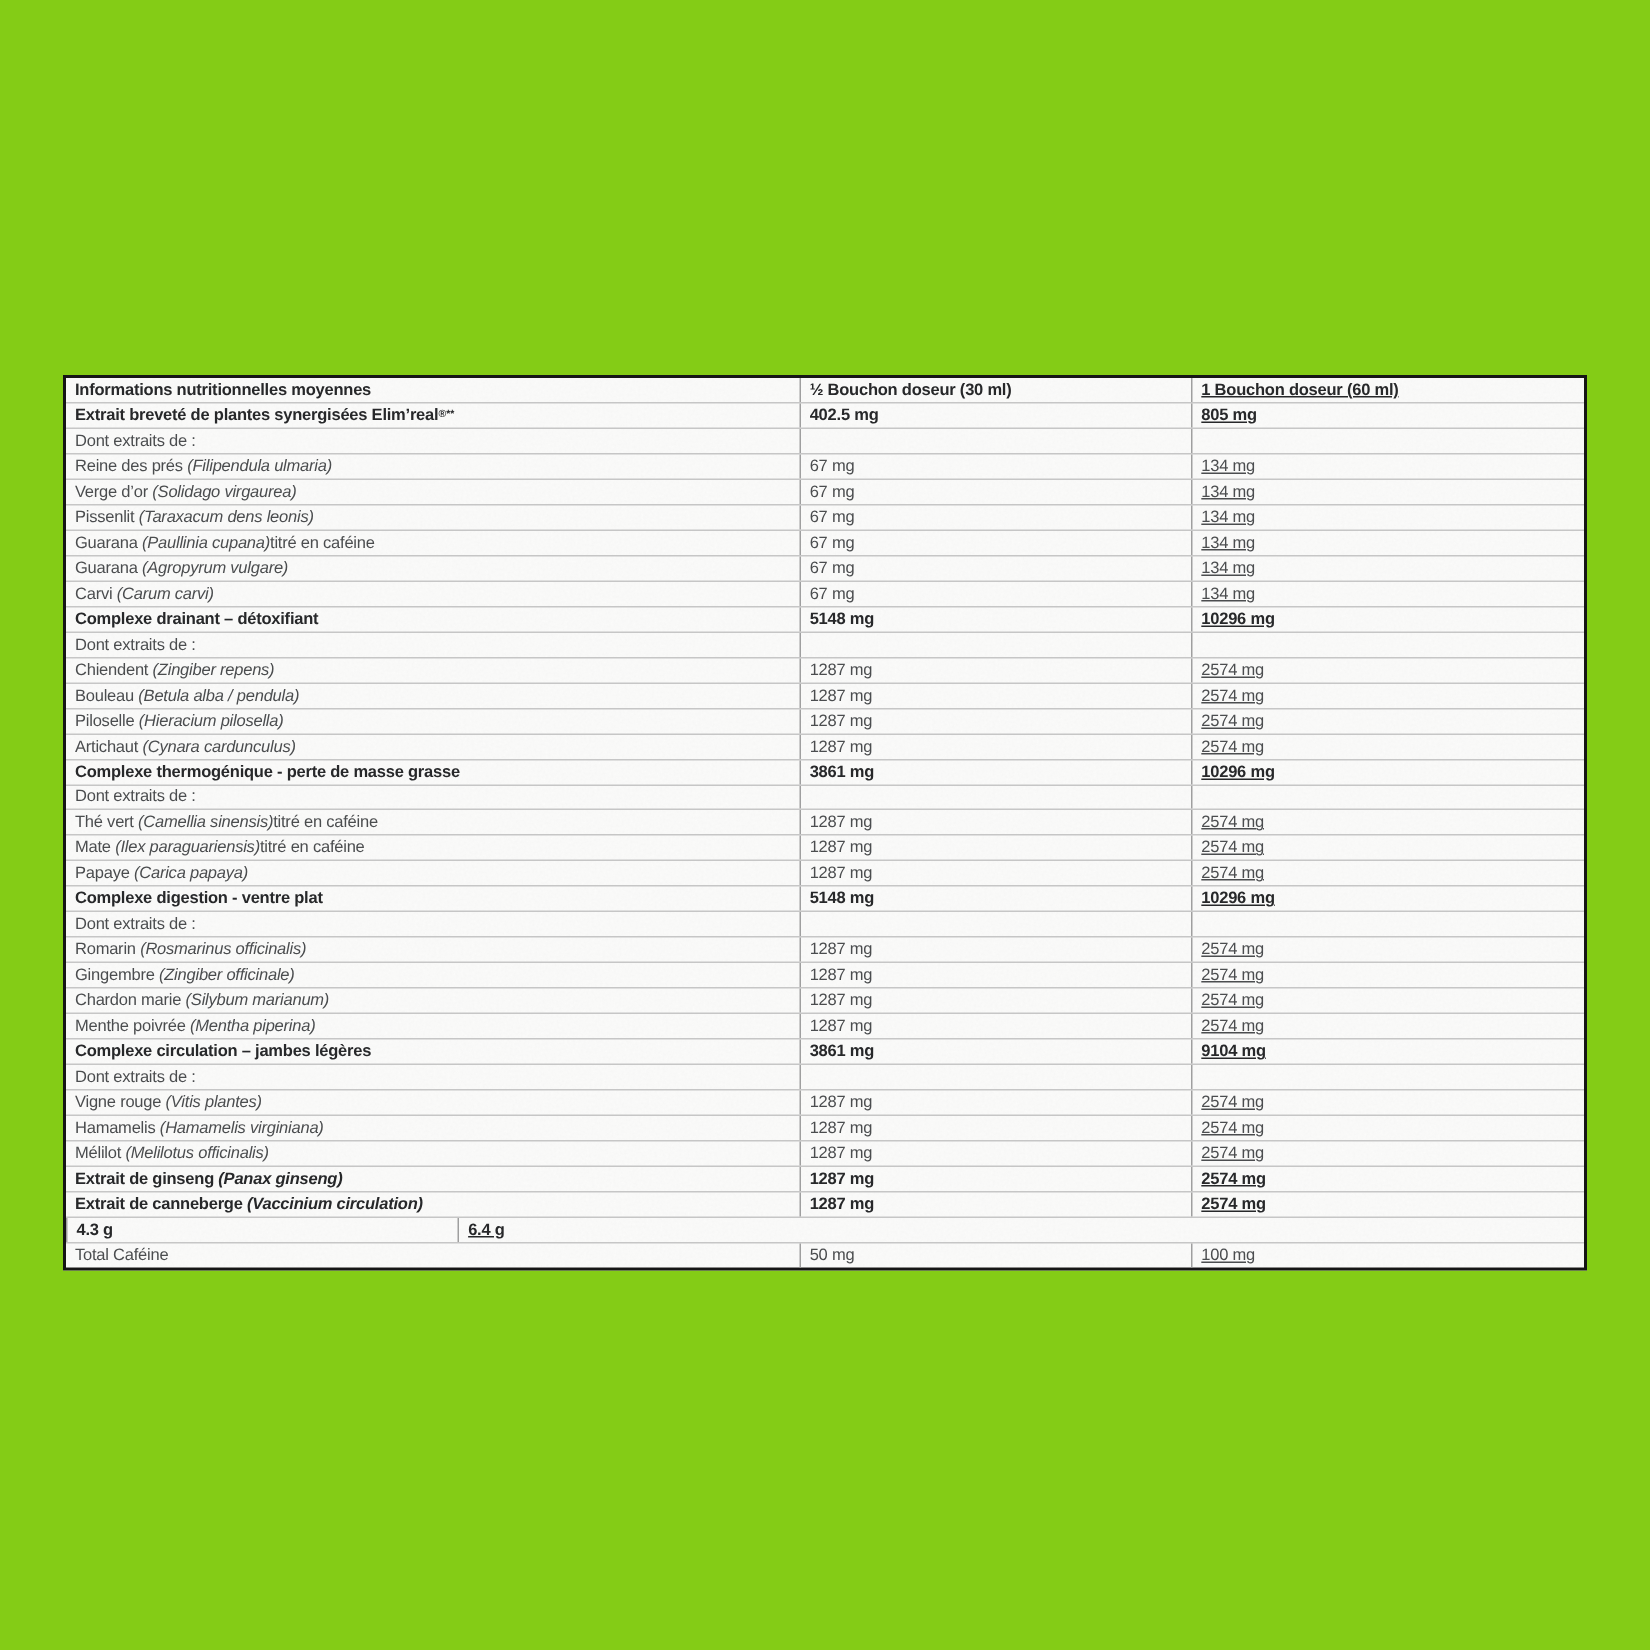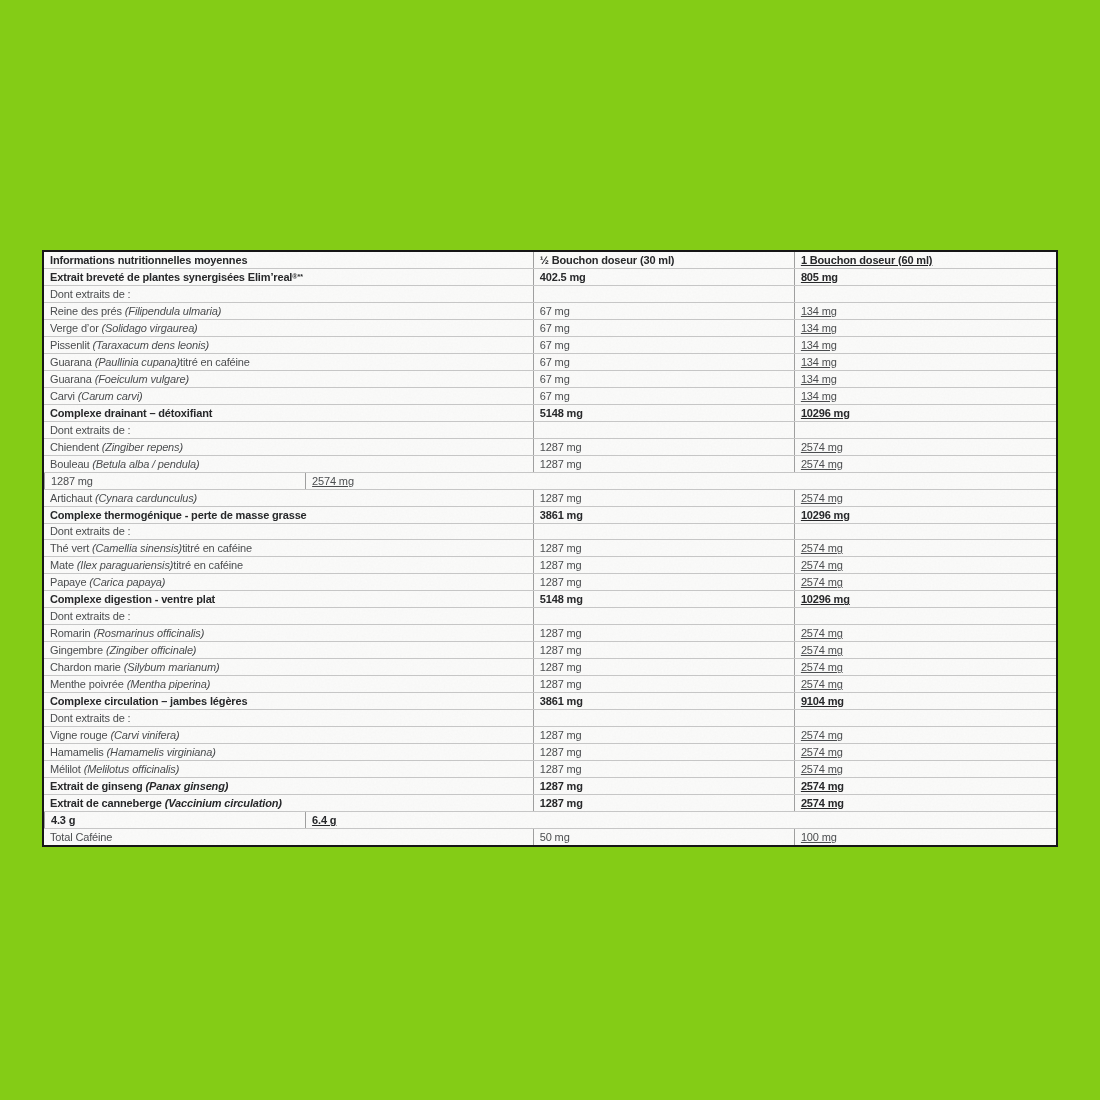--- a/index.html
+++ b/index.html
@@ -134,21 +134,21 @@
           <div class="cell c1"><span>Pissenlit</span>&nbsp;<span class="latin">(Taraxacum dens leonis)</span></div>
           <div class="cell c2">67 mg</div>
           <div class="cell c3">134 mg</div>
         </div>
         <div class="row">
           <div class="cell c1"><span>Guarana</span>&nbsp;<span class="latin">(Paullinia cupana)</span><span> titré en caféine</span></div>
           <div class="cell c2">67 mg</div>
           <div class="cell c3">134 mg</div>
         </div>
         <div class="row">
-          <div class="cell c1"><span>Guarana</span>&nbsp;<span class="latin">(Foeiculum vulgare)</span></div>
+          <div class="cell c1"><span>Guarana</span>&nbsp;<span class="latin">(Agropyrum vulgare)</span></div>
           <div class="cell c2">67 mg</div>
           <div class="cell c3">134 mg</div>
         </div>
         <div class="row">
           <div class="cell c1"><span>Carvi</span>&nbsp;<span class="latin">(Carum carvi)</span></div>
           <div class="cell c2">67 mg</div>
           <div class="cell c3">134 mg</div>
         </div>
         <div class="row bold">
           <div class="cell c1">
@@ -168,20 +168,21 @@
           <div class="cell c1"><span>Chiendent</span>&nbsp;<span class="latin">(Zingiber repens)</span></div>
           <div class="cell c2">1287 mg</div>
           <div class="cell c3">2574 mg</div>
         </div>
         <div class="row">
           <div class="cell c1"><span>Bouleau</span>&nbsp;<span class="latin">(Betula alba / pendula)</span></div>
           <div class="cell c2">1287 mg</div>
           <div class="cell c3">2574 mg</div>
         </div>
         <div class="row">
+          <div class="cell c1"><span>Piloselle</span>&nbsp;<span class="latin">(Hieracium pilosella)</span></div>
           <div class="cell c2">1287 mg</div>
           <div class="cell c3">2574 mg</div>
         </div>
         <div class="row">
           <div class="cell c1"><span>Artichaut</span>&nbsp;<span class="latin">(Cynara cardunculus)</span></div>
           <div class="cell c2">1287 mg</div>
           <div class="cell c3">2574 mg</div>
         </div>
         <div class="row bold">
           <div class="cell c1">
@@ -254,21 +255,21 @@
           <div class="cell c3">9104 mg</div>
         </div>
         <div class="row">
           <div class="cell c1">
             <span>Dont extraits de :</span>
           </div>
           <div class="cell c2"></div>
           <div class="cell c3"></div>
         </div>
         <div class="row">
-          <div class="cell c1"><span>Vigne rouge</span>&nbsp;<span class="latin">(Carvi vinifera)</span></div>
+          <div class="cell c1"><span>Vigne rouge</span>&nbsp;<span class="latin">(Vitis plantes)</span></div>
           <div class="cell c2">1287 mg</div>
           <div class="cell c3">2574 mg</div>
         </div>
         <div class="row">
           <div class="cell c1"><span>Hamamelis</span>&nbsp;<span class="latin">(Hamamelis virginiana)</span></div>
           <div class="cell c2">1287 mg</div>
           <div class="cell c3">2574 mg</div>
         </div>
         <div class="row">
           <div class="cell c1"><span>Mélilot</span>&nbsp;<span class="latin">(Melilotus officinalis)</span></div>

